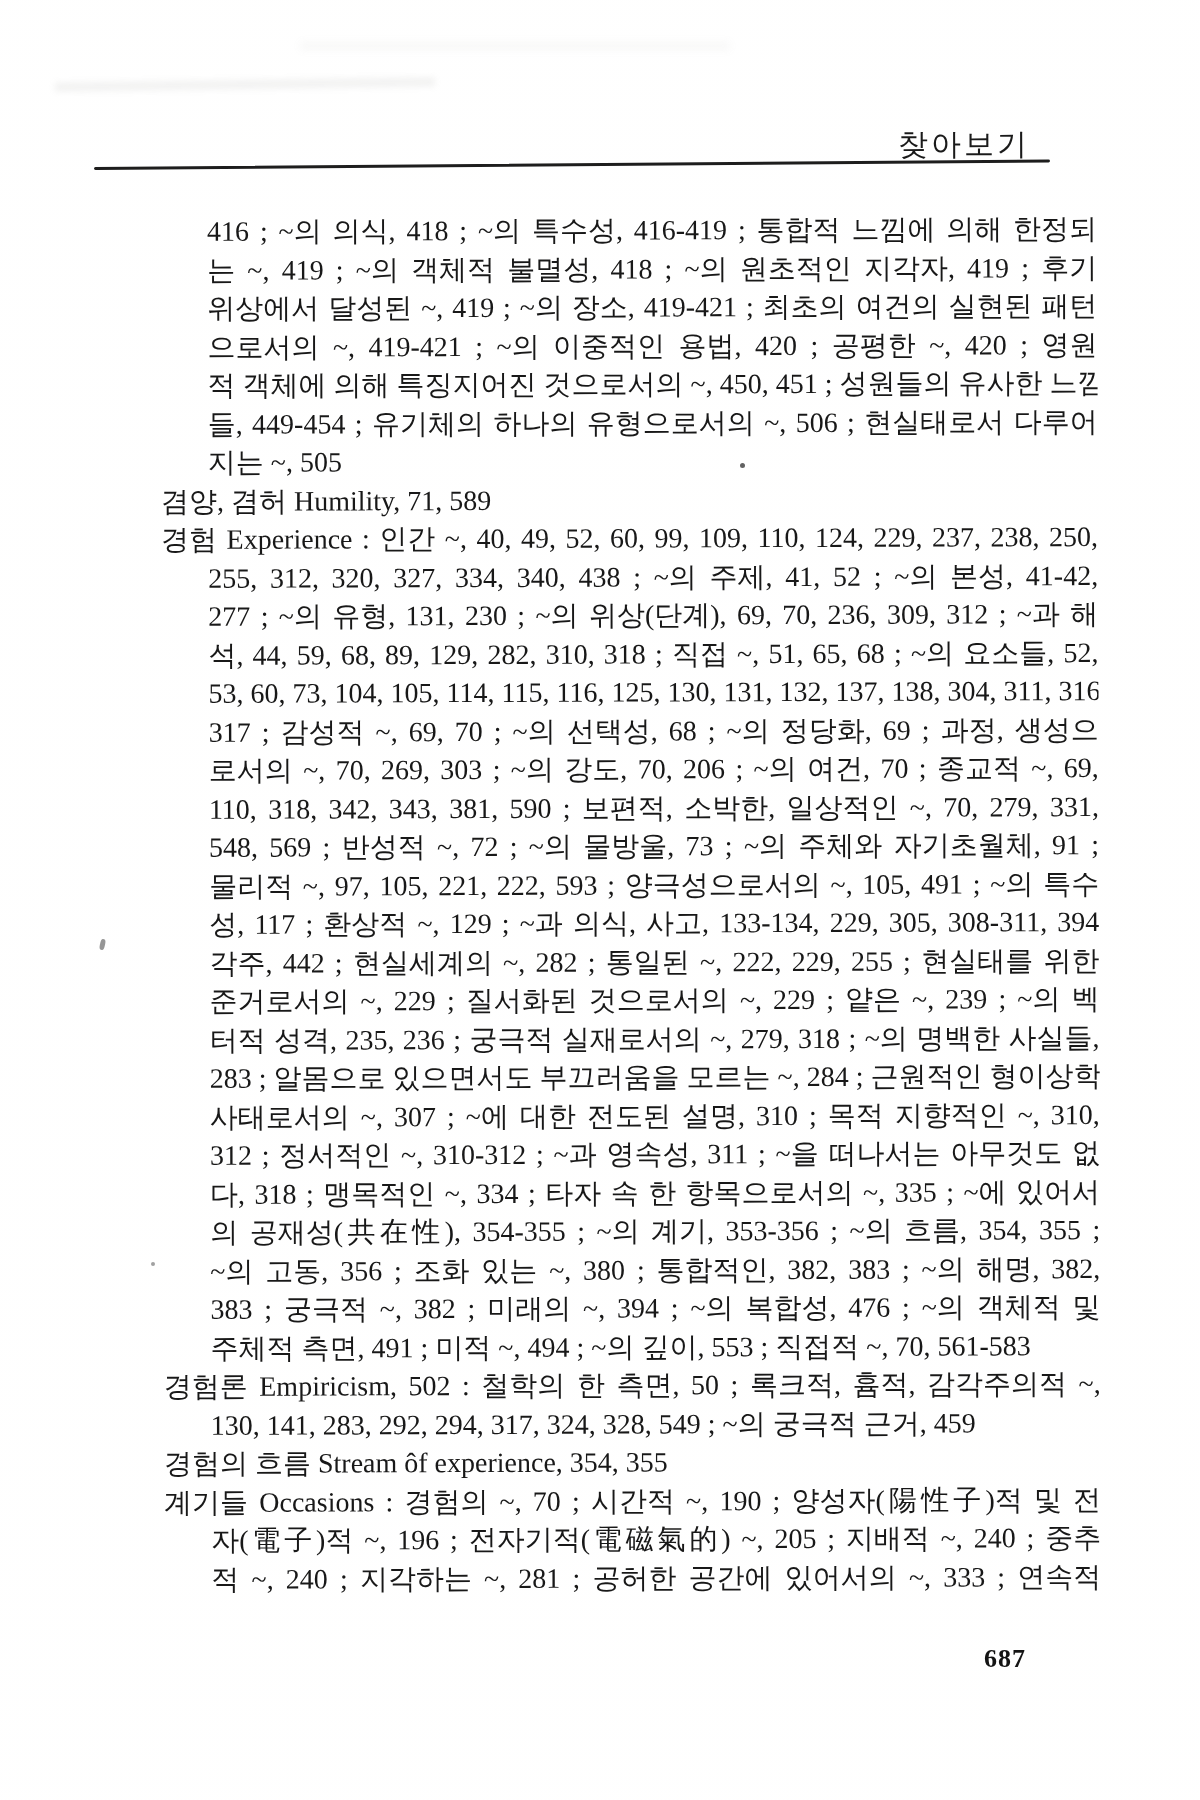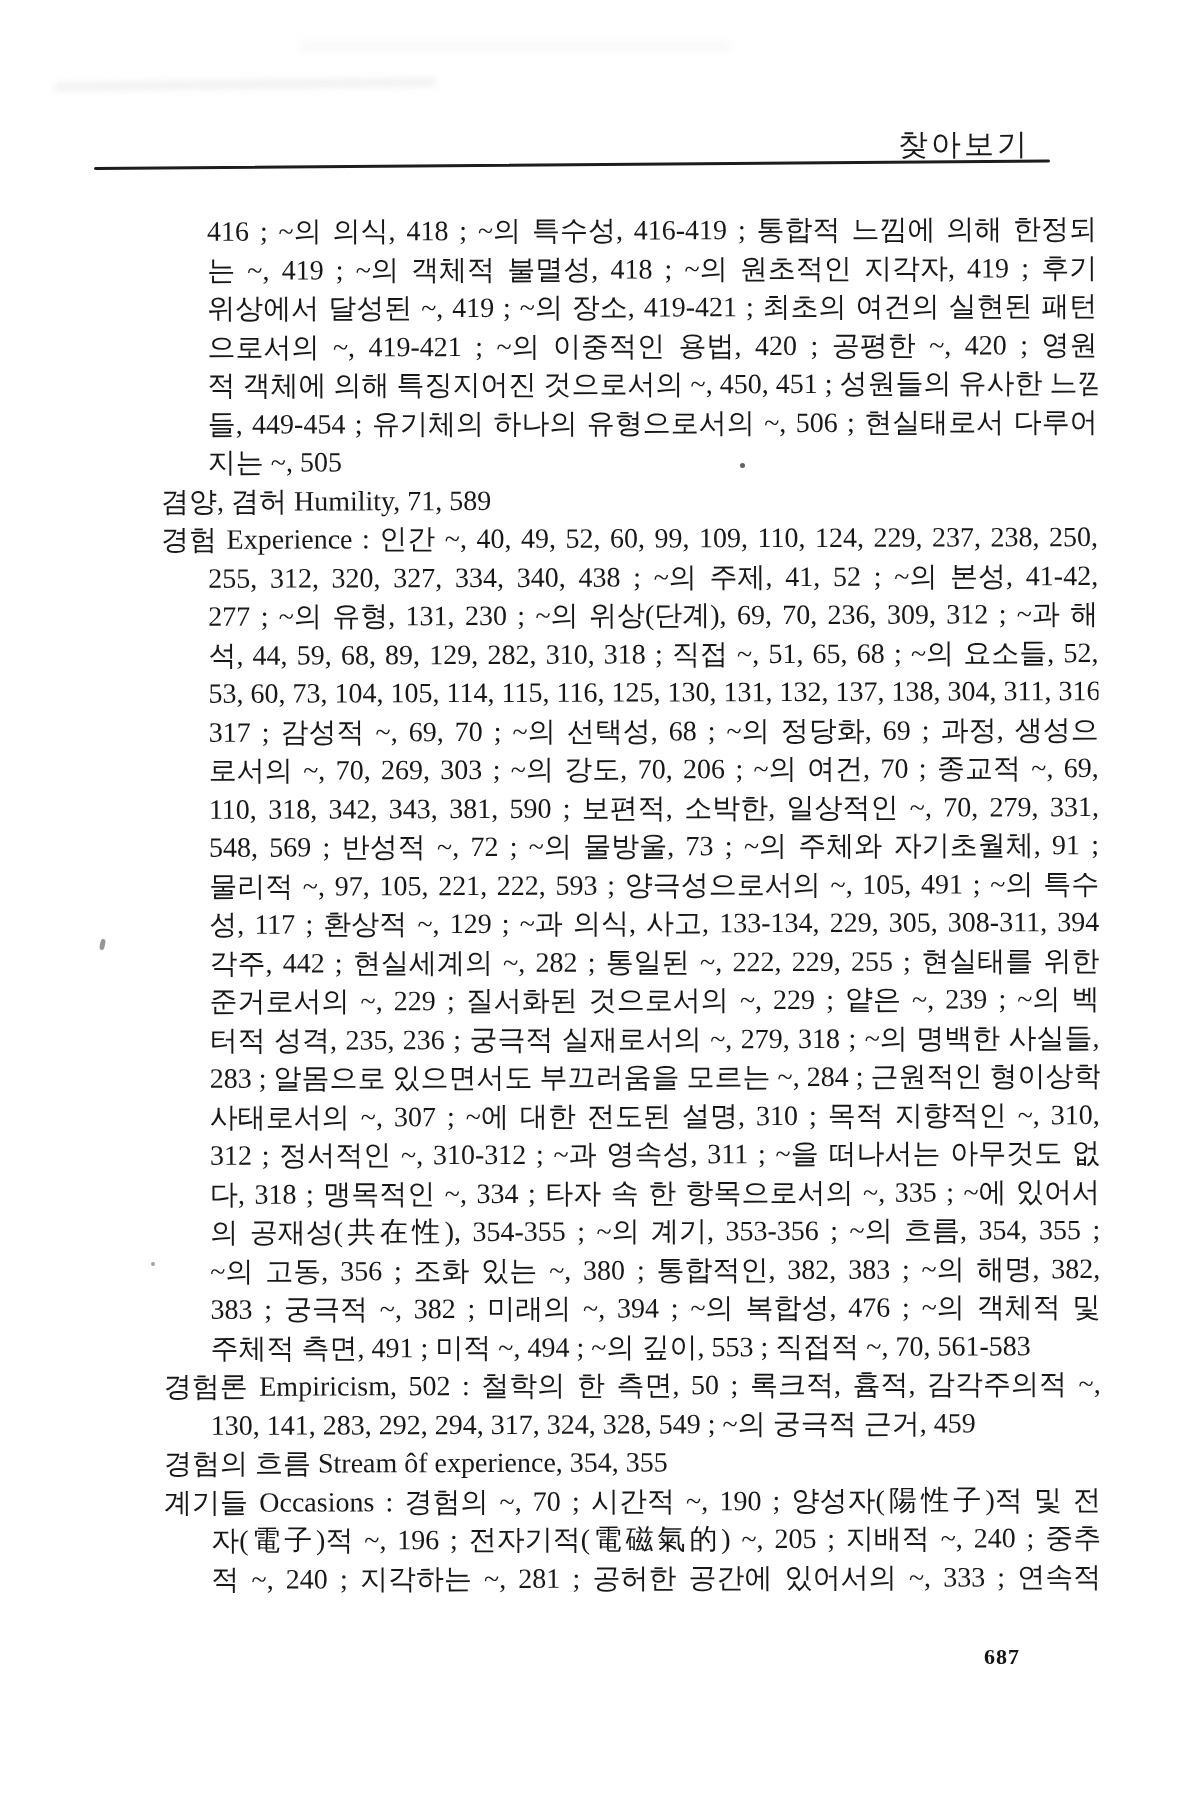--- a/index.html
+++ b/index.html
@@ -69,21 +69,21 @@
     text-align-last: justify;
     color: #181818;
   }
   .ln.head { padding-left: 0; }
   .ln.nj   { text-align: left; text-align-last: left; }
   
   .page-number {
     position: absolute;
     top: 1644px;
     left: 984px;
-    font-size: 22px;
+    font-size: 26px;
     font-weight: bold;
     letter-spacing: 1px;
     color: #141414;
   }
   
   .smudge {
     position: absolute;
     background: #9a9a96;
     filter: blur(3px);
   }

